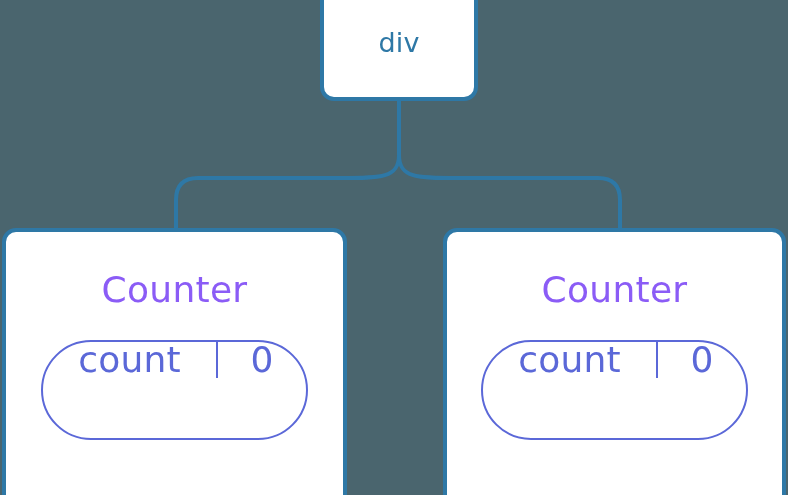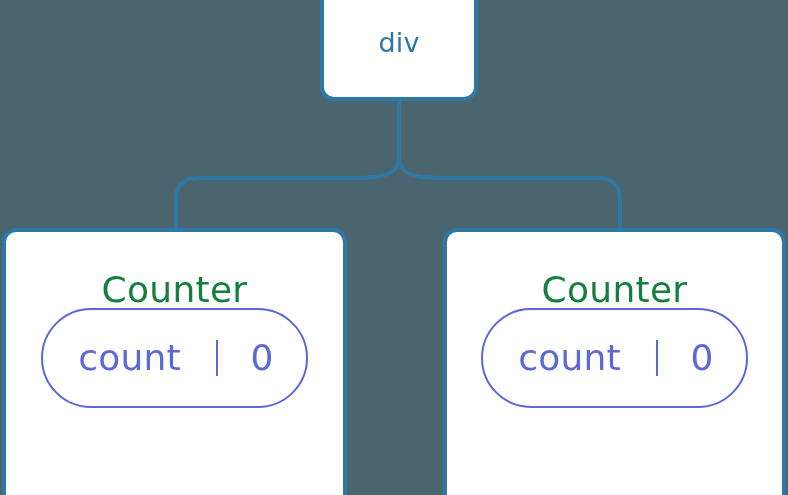--- a/index.html
+++ b/index.html
@@ -67,35 +67,36 @@
   #node-counter-left {
     left: 2px;
     width: 345px;
   }
   #node-counter-right {
     left: 443px;
     width: 343px;
   }
   .node-counter .node-title {
     font-size: 36px;
-    color: #15803d;
+    color: #8b5cf6;
     line-height: 1;
     letter-spacing: 0.3px;
   }
 
   
   .state-pill {
     position: relative;
+    margin-top: 32px;
     height: 100px;
     width: 267px;
     border: 2px solid #5b68d8;
     border-radius: 50px;
     box-sizing: border-box;
     display: flex;
-    align-items: center;
+    align-items: flex-start;
     background: #ffffff;
   }
   .pill-key {
     width: 175px;
     display: flex;
     align-items: center;
     justify-content: center;
     border-right: 2px solid #5b68d8;
     box-sizing: border-box;
   }

